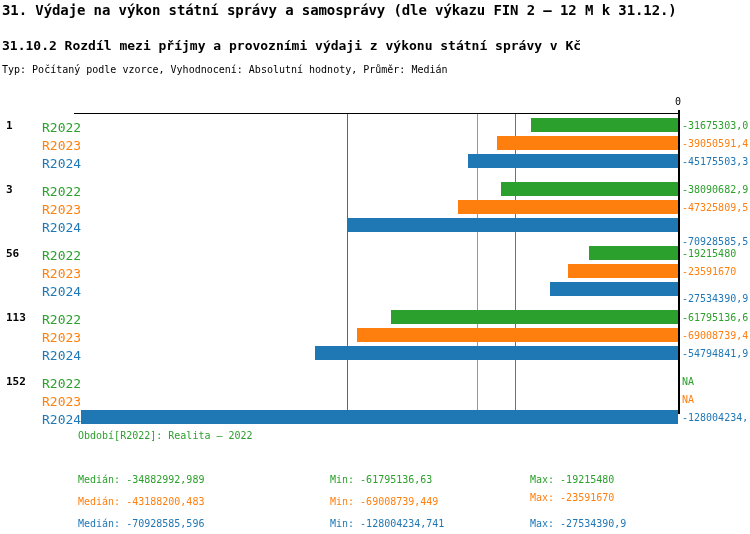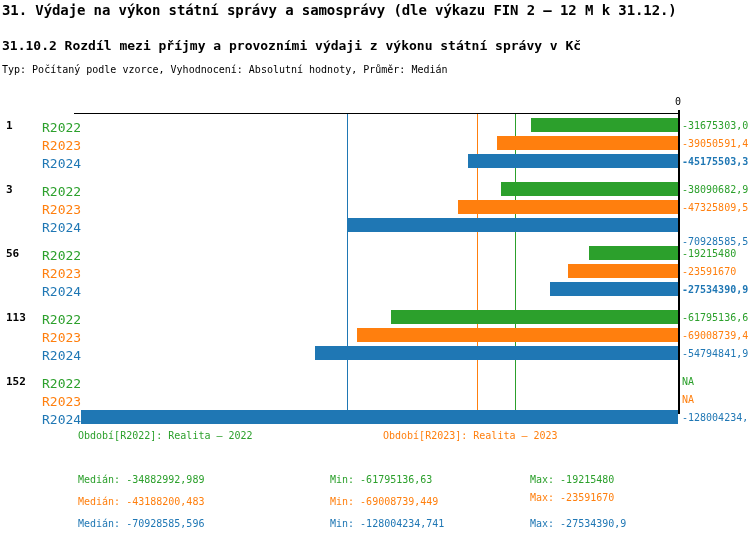--- a/index.html
+++ b/index.html
@@ -150,41 +150,41 @@
   <div id="bars-layer">
       <div class="group-label" style="top: 23px;">1</div>
       <div class="series-label" style="top: 24px; color: rgb(44, 160, 44);">R2022</div>
       <div class="bar" style="left: 531px; width: 147px; top: 22px; background: rgb(44, 160, 44);"></div>
       <div class="value-label" style="top: 24px; color: rgb(44, 160, 44);">-31675303,0</div>
       <div class="series-label" style="top: 42px; color: rgb(255, 127, 14);">R2023</div>
       <div class="bar" style="left: 497px; width: 181px; top: 40px; background: rgb(255, 127, 14);"></div>
       <div class="value-label" style="top: 42px; color: rgb(255, 127, 14);">-39050591,4</div>
       <div class="series-label" style="top: 60px; color: rgb(31, 119, 180);">R2024</div>
       <div class="bar" style="left: 468px; width: 210px; top: 58px; background: rgb(31, 119, 180);"></div>
-      <div class="value-label" style="top: 60px; color: rgb(31, 119, 180); font-weight: bold;">-45175503,3</div>
+      <div class="value-label" style="top: 60px; color: rgb(31, 119, 180);">-45175503,3</div>
       <div class="group-label" style="top: 87px;">3</div>
       <div class="series-label" style="top: 88px; color: rgb(44, 160, 44);">R2022</div>
       <div class="bar" style="left: 501px; width: 177px; top: 86px; background: rgb(44, 160, 44);"></div>
       <div class="value-label" style="top: 88px; color: rgb(44, 160, 44);">-38090682,9</div>
       <div class="series-label" style="top: 106px; color: rgb(255, 127, 14);">R2023</div>
       <div class="bar" style="left: 458px; width: 220px; top: 104px; background: rgb(255, 127, 14);"></div>
       <div class="value-label" style="top: 106px; color: rgb(255, 127, 14); text-align: center;">-47325809,5</div>
       <div class="series-label" style="top: 124px; color: rgb(31, 119, 180);">R2024</div>
       <div class="bar" style="left: 348px; width: 330px; top: 122px; background: rgb(31, 119, 180);"></div>
       <div class="value-label" style="top: 140px; color: rgb(31, 119, 180);">-70928585,5</div>
       <div class="group-label" style="top: 151px;">56</div>
       <div class="series-label" style="top: 152px; color: rgb(44, 160, 44);">R2022</div>
       <div class="bar" style="left: 589px; width: 89px; top: 150px; background: rgb(44, 160, 44);"></div>
       <div class="value-label" style="top: 152px; color: rgb(44, 160, 44);">-19215480</div>
       <div class="series-label" style="top: 170px; color: rgb(255, 127, 14);">R2023</div>
       <div class="bar" style="left: 568px; width: 110px; top: 168px; background: rgb(255, 127, 14);"></div>
       <div class="value-label" style="top: 170px; color: rgb(255, 127, 14);">-23591670</div>
       <div class="series-label" style="top: 188px; color: rgb(31, 119, 180);">R2024</div>
       <div class="bar" style="left: 550px; width: 128px; top: 186px; background: rgb(31, 119, 180);"></div>
-      <div class="value-label" style="top: 188px; color: rgb(31, 119, 180); font-weight: bold;">-27534390,9</div>
+      <div class="value-label" style="top: 197px; color: rgb(31, 119, 180);">-27534390,9</div>
       <div class="group-label" style="top: 215px;">113</div>
       <div class="series-label" style="top: 216px; color: rgb(44, 160, 44);">R2022</div>
       <div class="bar" style="left: 391px; width: 287px; top: 214px; background: rgb(44, 160, 44);"></div>
       <div class="value-label" style="top: 216px; color: rgb(44, 160, 44);">-61795136,6</div>
       <div class="series-label" style="top: 234px; color: rgb(255, 127, 14);">R2023</div>
       <div class="bar" style="left: 357px; width: 321px; top: 232px; background: rgb(255, 127, 14);"></div>
       <div class="value-label" style="top: 234px; color: rgb(255, 127, 14);">-69008739,4</div>
       <div class="series-label" style="top: 252px; color: rgb(31, 119, 180);">R2024</div>
       <div class="bar" style="left: 315px; width: 363px; top: 250px; background: rgb(31, 119, 180);"></div>
       <div class="value-label" style="top: 252px; color: rgb(31, 119, 180);">-54794841,9</div>
@@ -194,21 +194,20 @@
       <div class="series-label" style="top: 298px; color: rgb(255, 127, 14);">R2023</div>
       <div class="value-label" style="top: 298px; color: rgb(255, 127, 14);">NA</div>
       <div class="series-label" style="top: 316px; color: rgb(31, 119, 180);">R2024</div>
       <div class="bar" style="left: 81px; width: 597px; top: 314px; background: rgb(31, 119, 180);"></div>
       <div class="value-label" style="top: 316px; color: rgb(31, 119, 180);">-128004234,</div>
     </div>
 </div>
 
 <div id="footer">
   <div class="foot-cell c-green" style="left:78px;  top:6px;">Období[R2022]: Realita – 2022</div>
-  <div class="foot-cell c-orange" style="left:383px; top:6px;">Období[R2023]: Realita – 2023</div>
 
   <div class="foot-cell c-green" style="left:78px;  top:50px;">Medián: -34882992,989</div>
   <div class="foot-cell c-green" style="left:330px; top:50px;">Min: -61795136,63</div>
   <div class="foot-cell c-green" style="left:530px; top:50px;">Max: -19215480</div>
 
   <div class="foot-cell c-orange" style="left:78px;  top:72px;">Medián: -43188200,483</div>
   <div class="foot-cell c-orange" style="left:330px; top:72px;">Min: -69008739,449</div>
   <div class="foot-cell c-orange" style="left:530px; top:68px;text-align:center;">Max: -23591670</div>
 
   <div class="foot-cell c-blue" style="left:78px;  top:94px;">Medián: -70928585,596</div>

